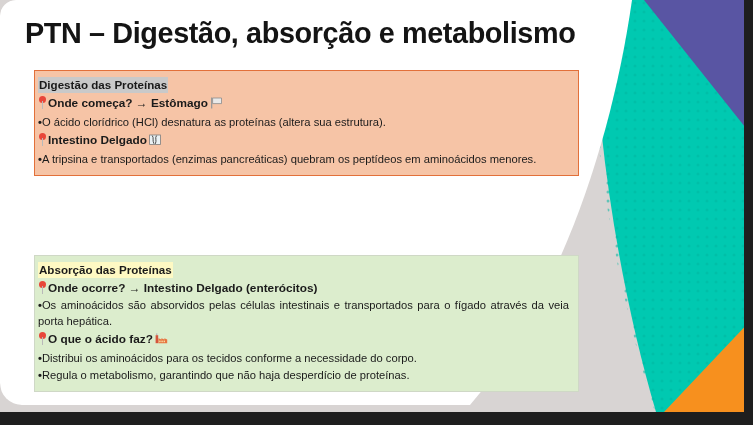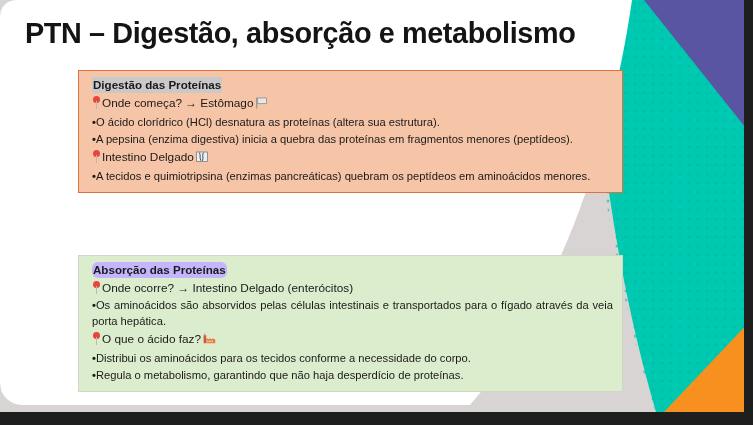--- a/index.html
+++ b/index.html
@@ -64,25 +64,24 @@
     letter-spacing: -0.4px;
     white-space: nowrap;
     font-family: "Liberation Sans", sans-serif;
     transform: scaleX(0.96);
     transform-origin: left center;
   }
 
   .panel {
     position: absolute;
     box-sizing: border-box;
-    padding: 6px 9px 7px 13px;
+    padding: 6px 9px 7px 3px;
     font-size: 11.2px;
     line-height: 1.42;
     color: #1a1a1a;
-    margin-left: 44px;
   }
   .panel.orange {
     left: 34px;
     top: 70px;
     width: 545px;
     background: #f6c4a6;
     border: 1.3px solid #e2703a;
   }
   .panel.green {
     left: 34px;
@@ -93,24 +92,24 @@
   }
 
   .panel-heading {
     font-weight: bold;
     font-size: 11.6px;
     display: inline-block;
     background: #c9c9c9;
     padding: 0 1px;
     margin-bottom: 1px;
   }
-  .panel.green .panel-heading { background: #c4b5fd; border-radius: 6px; }
+  .panel.green .panel-heading { background: #fef9c3; }
 
   .sub-line {
-    font-weight: normal;
+    font-weight: bold;
     font-size: 11.8px;
     margin-top: 1px;
     white-space: nowrap;
   }
 
   .bullet {
     margin-top: 1px;
     text-align: justify;
   }
   .bullet .dot { font-weight: bold; }
@@ -209,36 +208,33 @@
           <rect x="1" y="0.5" width="1.3" height="11" fill="#9a9a9a"></rect>
           <path d="M2.6,1 L11.5,1 L11.5,6.6 L2.6,6.6 Z" fill="#e9e9e9" stroke="#8c8c8c" stroke-width="0.8"></path>
         </svg>
       </span>
     </div>
 
     <div class="bullet">
       <span class="dot">•</span><span>O ácido clorídrico (HCl) </span><span class="b">desnatura</span><span> as proteínas (altera sua estrutura).</span>
     </div>
 
-    <div class="bullet">
-      <span class="dot">•</span><span>A </span><span class="b">pepsina</span><span> (enzima digestiva) inicia a quebra das proteínas em fragmentos menores (peptídeos).</span>
-    </div>
 
     <div class="sub-line">
       <span class="pin"></span><span>Intestino Delgado</span><span class="intestine-icon">
         <svg width="12" height="12" viewBox="0 0 12 12">
           <rect x="0.6" y="1" width="10.8" height="9.5" fill="#eaf1f4" stroke="#7d7d7d" stroke-width="0.8"></rect>
           <path d="M3.2,1.6 C5.2,3.8 3.0,6.2 5.0,9.8" stroke="#4a4a4a" stroke-width="1" fill="none"></path>
           <path d="M7.6,1.6 C5.6,3.8 8.0,6.2 6.4,9.8" stroke="#4a4a4a" stroke-width="1" fill="none"></path>
         </svg>
       </span>
     </div>
 
     <div class="bullet">
-      <span class="dot">•</span><span>A </span><span class="b">tecidos e quimiotripsina</span><span> (enzimas pancreáticas) quebram os peptídeos em aminoácidos menores.</span>
+      <span class="dot">•</span><span>A </span><span class="b">tripsina e transportados</span><span> (enzimas pancreáticas) quebram os peptídeos em aminoácidos menores.</span>
     </div>
 
   </div>
 
   <div class="panel green">
 
     <div class="panel-heading">Absorção das Proteínas</div>
 
     <div class="sub-line">
       <span class="pin"></span><span>Onde ocorre? → Intestino Delgado (enterócitos)</span>

